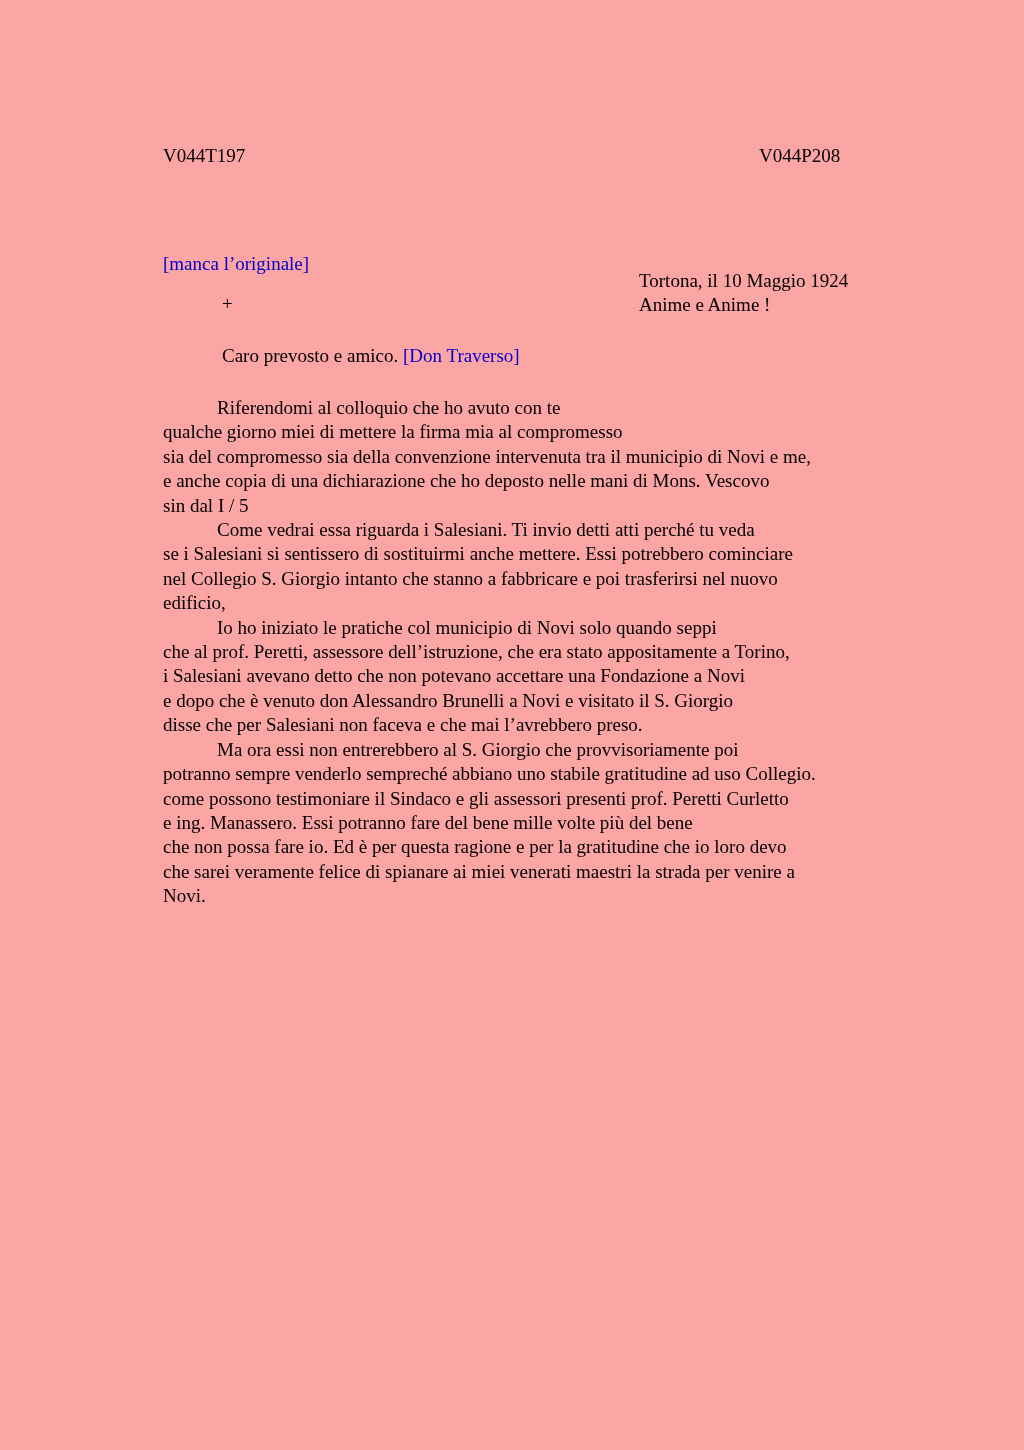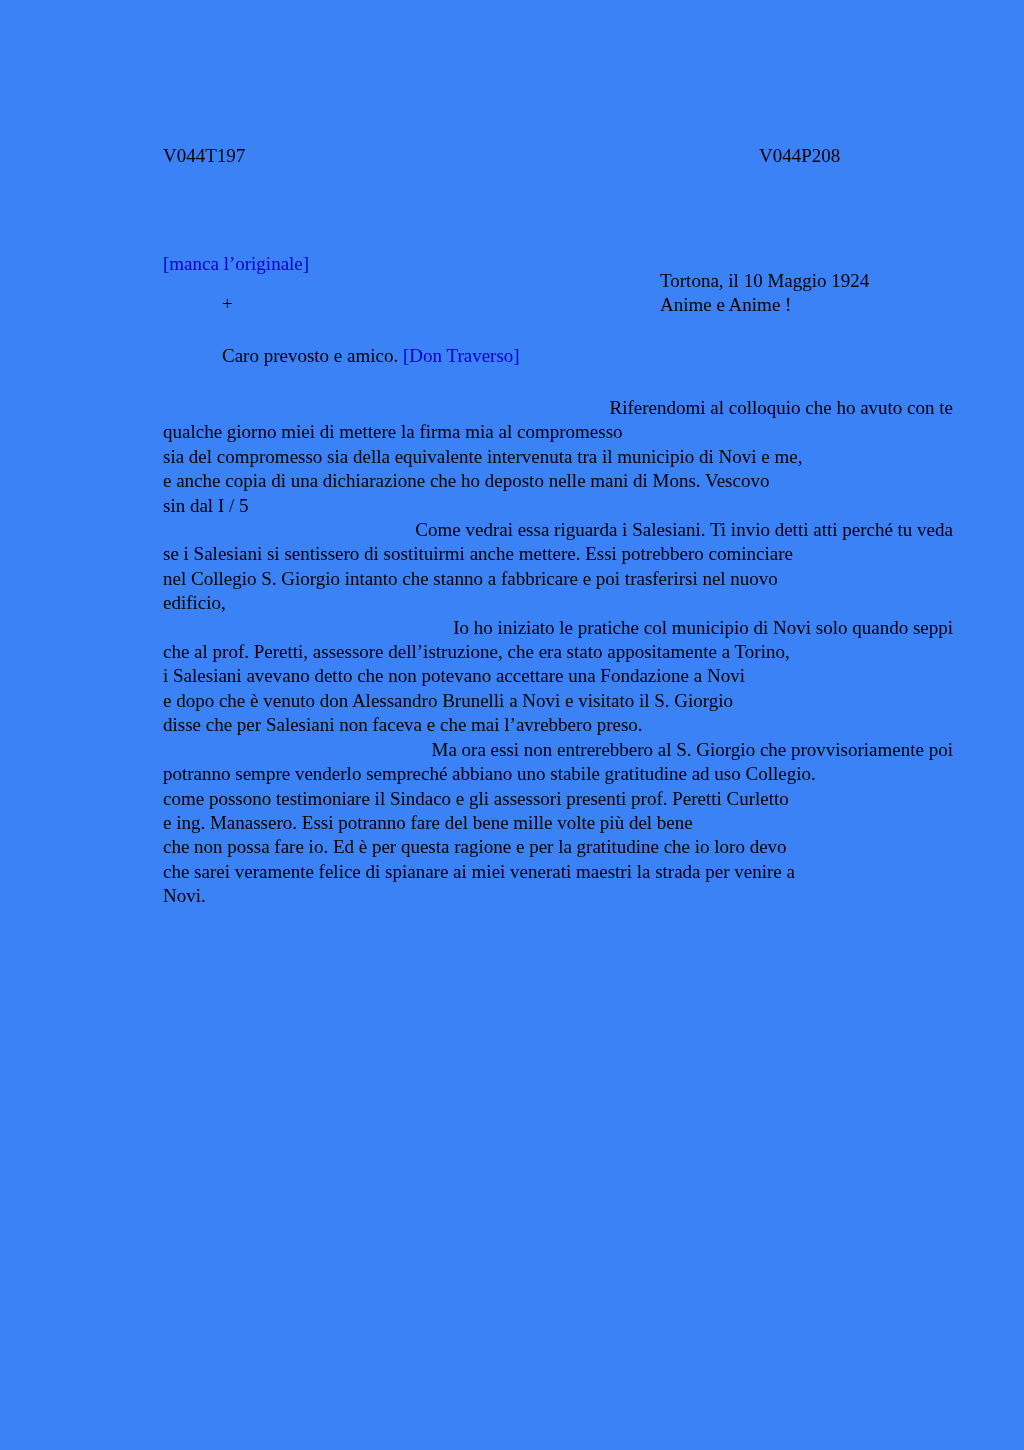--- a/index.html
+++ b/index.html
@@ -12,32 +12,32 @@
     font-family: "Liberation Serif", "DejaVu Serif", serif;
     font-size: 19px;
     line-height: 24.4px;
     color: #000000;
     overflow: hidden;
   }
   .abs { position: absolute; white-space: nowrap; }
   .header-code-left  { left: 163px; top: 144px; }
   .header-code-right { left: 759px; top: 144px; }
   .editorial-note    { left: 163px; top: 219px; }
-  .dateline          { left: 660px; top: 269px; }
+  .dateline          { left: 639px; top: 269px; }
   .cross             { left: 222px; top: 292px; }
   .salutation        { left: 222px; top: 344px; text-align: center; }
   .letter-body       { left: 163px; top: 396px; width: 790px; }
   .letter-body .line { white-space: nowrap; }
-  .letter-body .line.indented { padding-left: 54px; text-align: right; }
+  .letter-body .line.indented { padding-left: 54px; }
   .link { color: #0000cc; cursor: pointer; }
 </style>
 </head>
 <body>
 
-<div class="page" style="color: rgb(0, 0, 0); background: #3b82f6;">
+<div class="page" style="color: rgb(0, 0, 0); background: #fca5a5;">
 
   <div class="abs header-code-left">V044T197</div>
 
   <div class="abs header-code-right">V044P208</div>
 
   <div class="abs editorial-note link" style="color: rgb(0, 0, 204); margin-top: 33px;">[manca l’originale]</div>
 
   <div class="abs dateline">
     <div>Tortona, il 10 Maggio 1924</div>
     <div>Anime e Anime !</div>
@@ -46,21 +46,21 @@
   <div class="abs cross">+</div>
 
   <div class="abs salutation">
     <span>Caro prevosto e amico. </span><span class="link" style="color: rgb(0, 0, 204);">[Don Traverso]</span>
   </div>
 
   <div class="abs letter-body">
       <div class="paragraph">
         <div class="line indented">Riferendomi al colloquio che ho avuto con te</div>
         <div class="line">qualche giorno miei di mettere la firma mia al compromesso</div>
-        <div class="line">sia del compromesso sia della equivalente intervenuta tra il municipio di Novi e me,</div>
+        <div class="line">sia del compromesso sia della convenzione intervenuta tra il municipio di Novi e me,</div>
         <div class="line">e anche copia di una dichiarazione che ho deposto nelle mani di Mons. Vescovo</div>
         <div class="line">sin dal I / 5</div>
       </div>
       <div class="paragraph">
         <div class="line indented">Come vedrai essa riguarda i Salesiani. Ti invio detti atti perché tu veda</div>
         <div class="line">se i Salesiani si sentissero di sostituirmi anche mettere. Essi potrebbero cominciare</div>
         <div class="line">nel Collegio S. Giorgio intanto che stanno a fabbricare e poi trasferirsi nel nuovo</div>
         <div class="line">edificio,</div>
       </div>
       <div class="paragraph">

